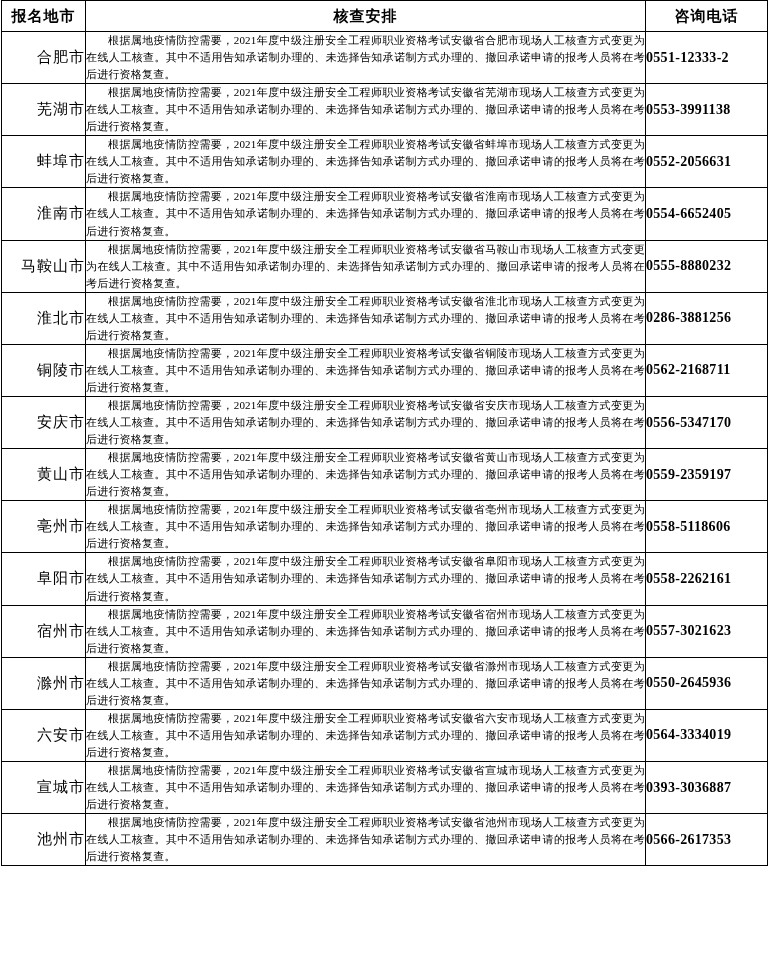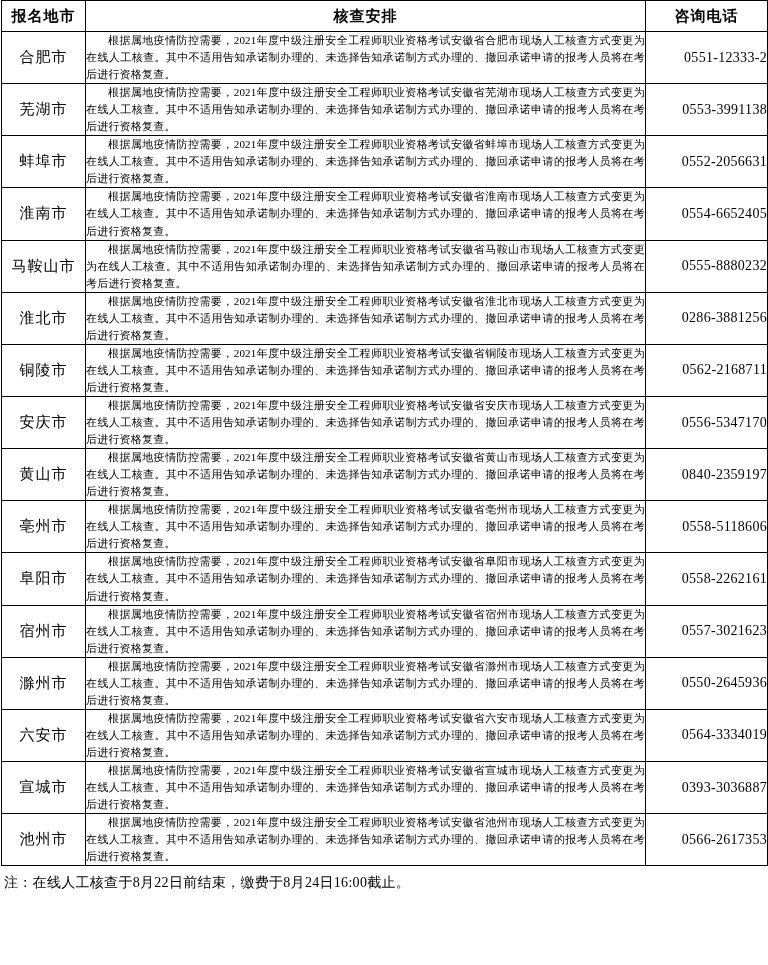--- a/index.html
+++ b/index.html
@@ -37,40 +37,41 @@
     font-size: 15px;
     text-align: center;
     height: 30px;
     letter-spacing: 1px;
   }
   col.c-city { width: 84px; }
   col.c-arr  { width: 560px; }
   col.c-tel  { width: 122px; }
 
   td.city {
-    text-align: center;
+    text-align: right;
     font-size: 15px;
     letter-spacing: 1px;
   }
   td.arrange {
     font-size: 11px;
     line-height: 1.55;
     text-align: justify;
     text-justify: inter-ideograph;
     padding: 4px 7px 4px 7px;
     letter-spacing: 0.2px;
   }
   td.arrange p {
     margin: 0;
     text-indent: 2em;
   }
   td.tel {
-    text-align: right;
+    text-align: left;
     font-size: 14px;
     letter-spacing: 0.3px;
+    font-weight: bold;
   }
   .note {
     font-size: 14px;
     padding: 8px 2px 0 4px;
     letter-spacing: 0.3px;
   }
 </style>
 </head>
 <body>
 
@@ -144,21 +145,21 @@
         <td class="arrange">
             <p>根据属地疫情防控需要，2021年度中级注册安全工程师职业资格考试安徽省安庆市现场人工核查方式变更为在线人工核查。其中不适用告知承诺制办理的、未选择告知承诺制方式办理的、撤回承诺申请的报考人员将在考后进行资格复查。</p>
           </td>
         <td class="tel">0556-5347170</td>
       </tr>
       <tr>
         <td class="city">黄山市</td>
         <td class="arrange">
             <p>根据属地疫情防控需要，2021年度中级注册安全工程师职业资格考试安徽省黄山市现场人工核查方式变更为在线人工核查。其中不适用告知承诺制办理的、未选择告知承诺制方式办理的、撤回承诺申请的报考人员将在考后进行资格复查。</p>
           </td>
-        <td class="tel">0840-2359197</td>
+        <td class="tel">0559-2359197</td>
       </tr>
       <tr>
         <td class="city">亳州市</td>
         <td class="arrange">
             <p>根据属地疫情防控需要，2021年度中级注册安全工程师职业资格考试安徽省亳州市现场人工核查方式变更为在线人工核查。其中不适用告知承诺制办理的、未选择告知承诺制方式办理的、撤回承诺申请的报考人员将在考后进行资格复查。</p>
           </td>
         <td class="tel">0558-5118606</td>
       </tr>
       <tr>
         <td class="city">阜阳市</td>
@@ -198,15 +199,14 @@
       <tr>
         <td class="city">池州市</td>
         <td class="arrange">
             <p>根据属地疫情防控需要，2021年度中级注册安全工程师职业资格考试安徽省池州市现场人工核查方式变更为在线人工核查。其中不适用告知承诺制办理的、未选择告知承诺制方式办理的、撤回承诺申请的报考人员将在考后进行资格复查。</p>
           </td>
         <td class="tel">0566-2617353</td>
       </tr>
     </tbody>
   </table>
 
-  <div class="note">注：在线人工核查于8月22日前结束，缴费于8月24日16:00截止。</div>
 
 </div>
 
 </body></html>

